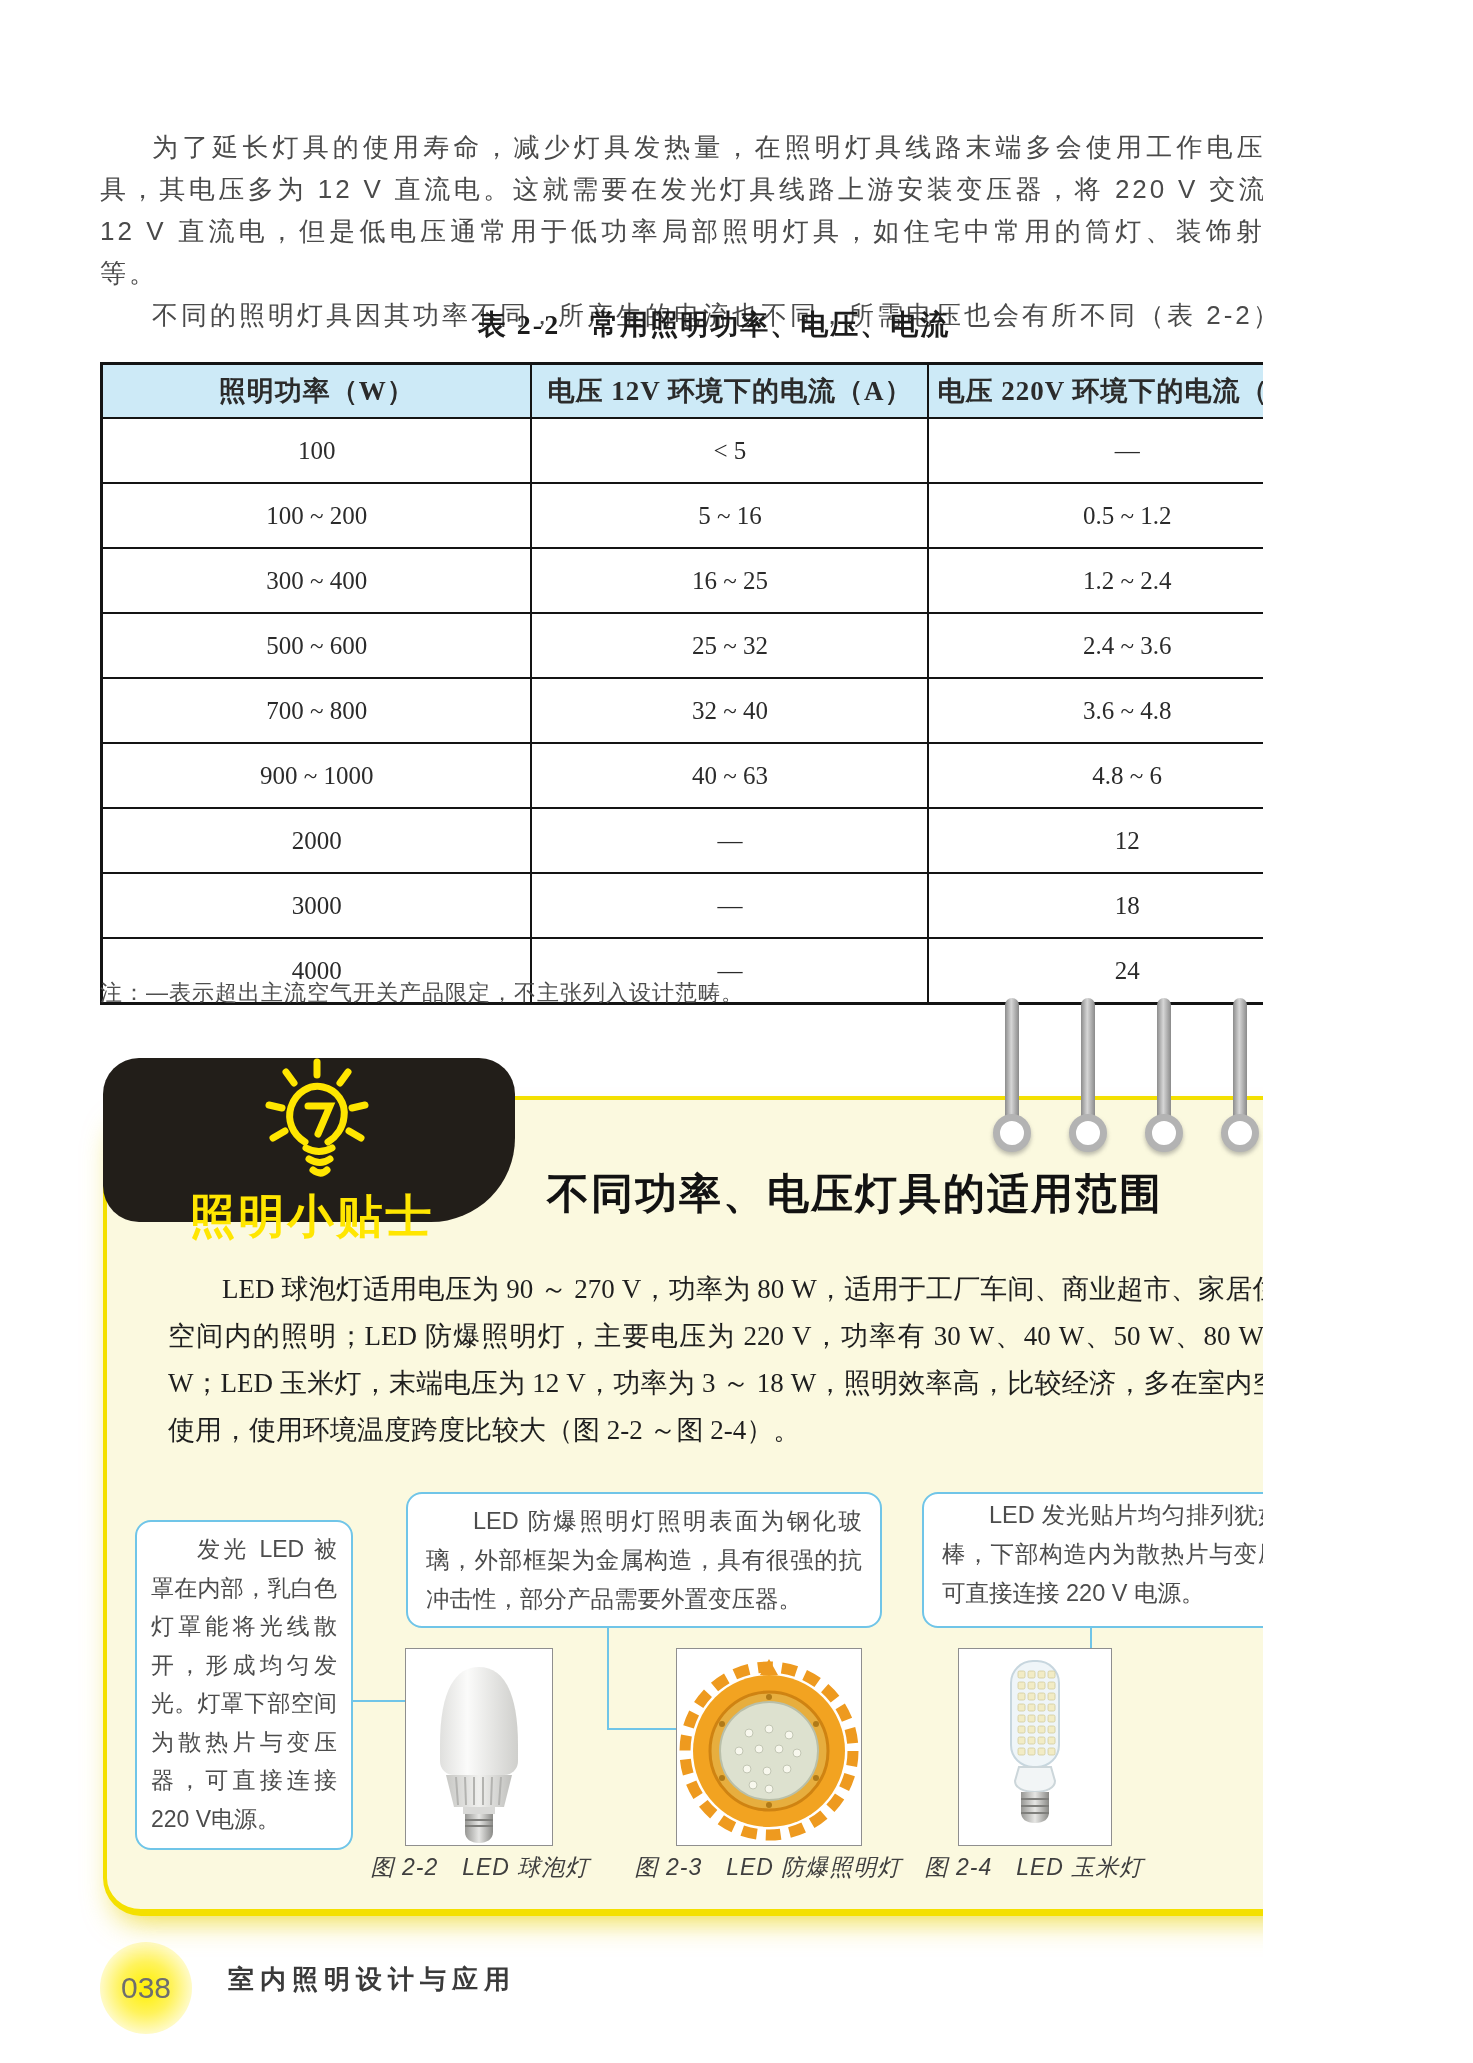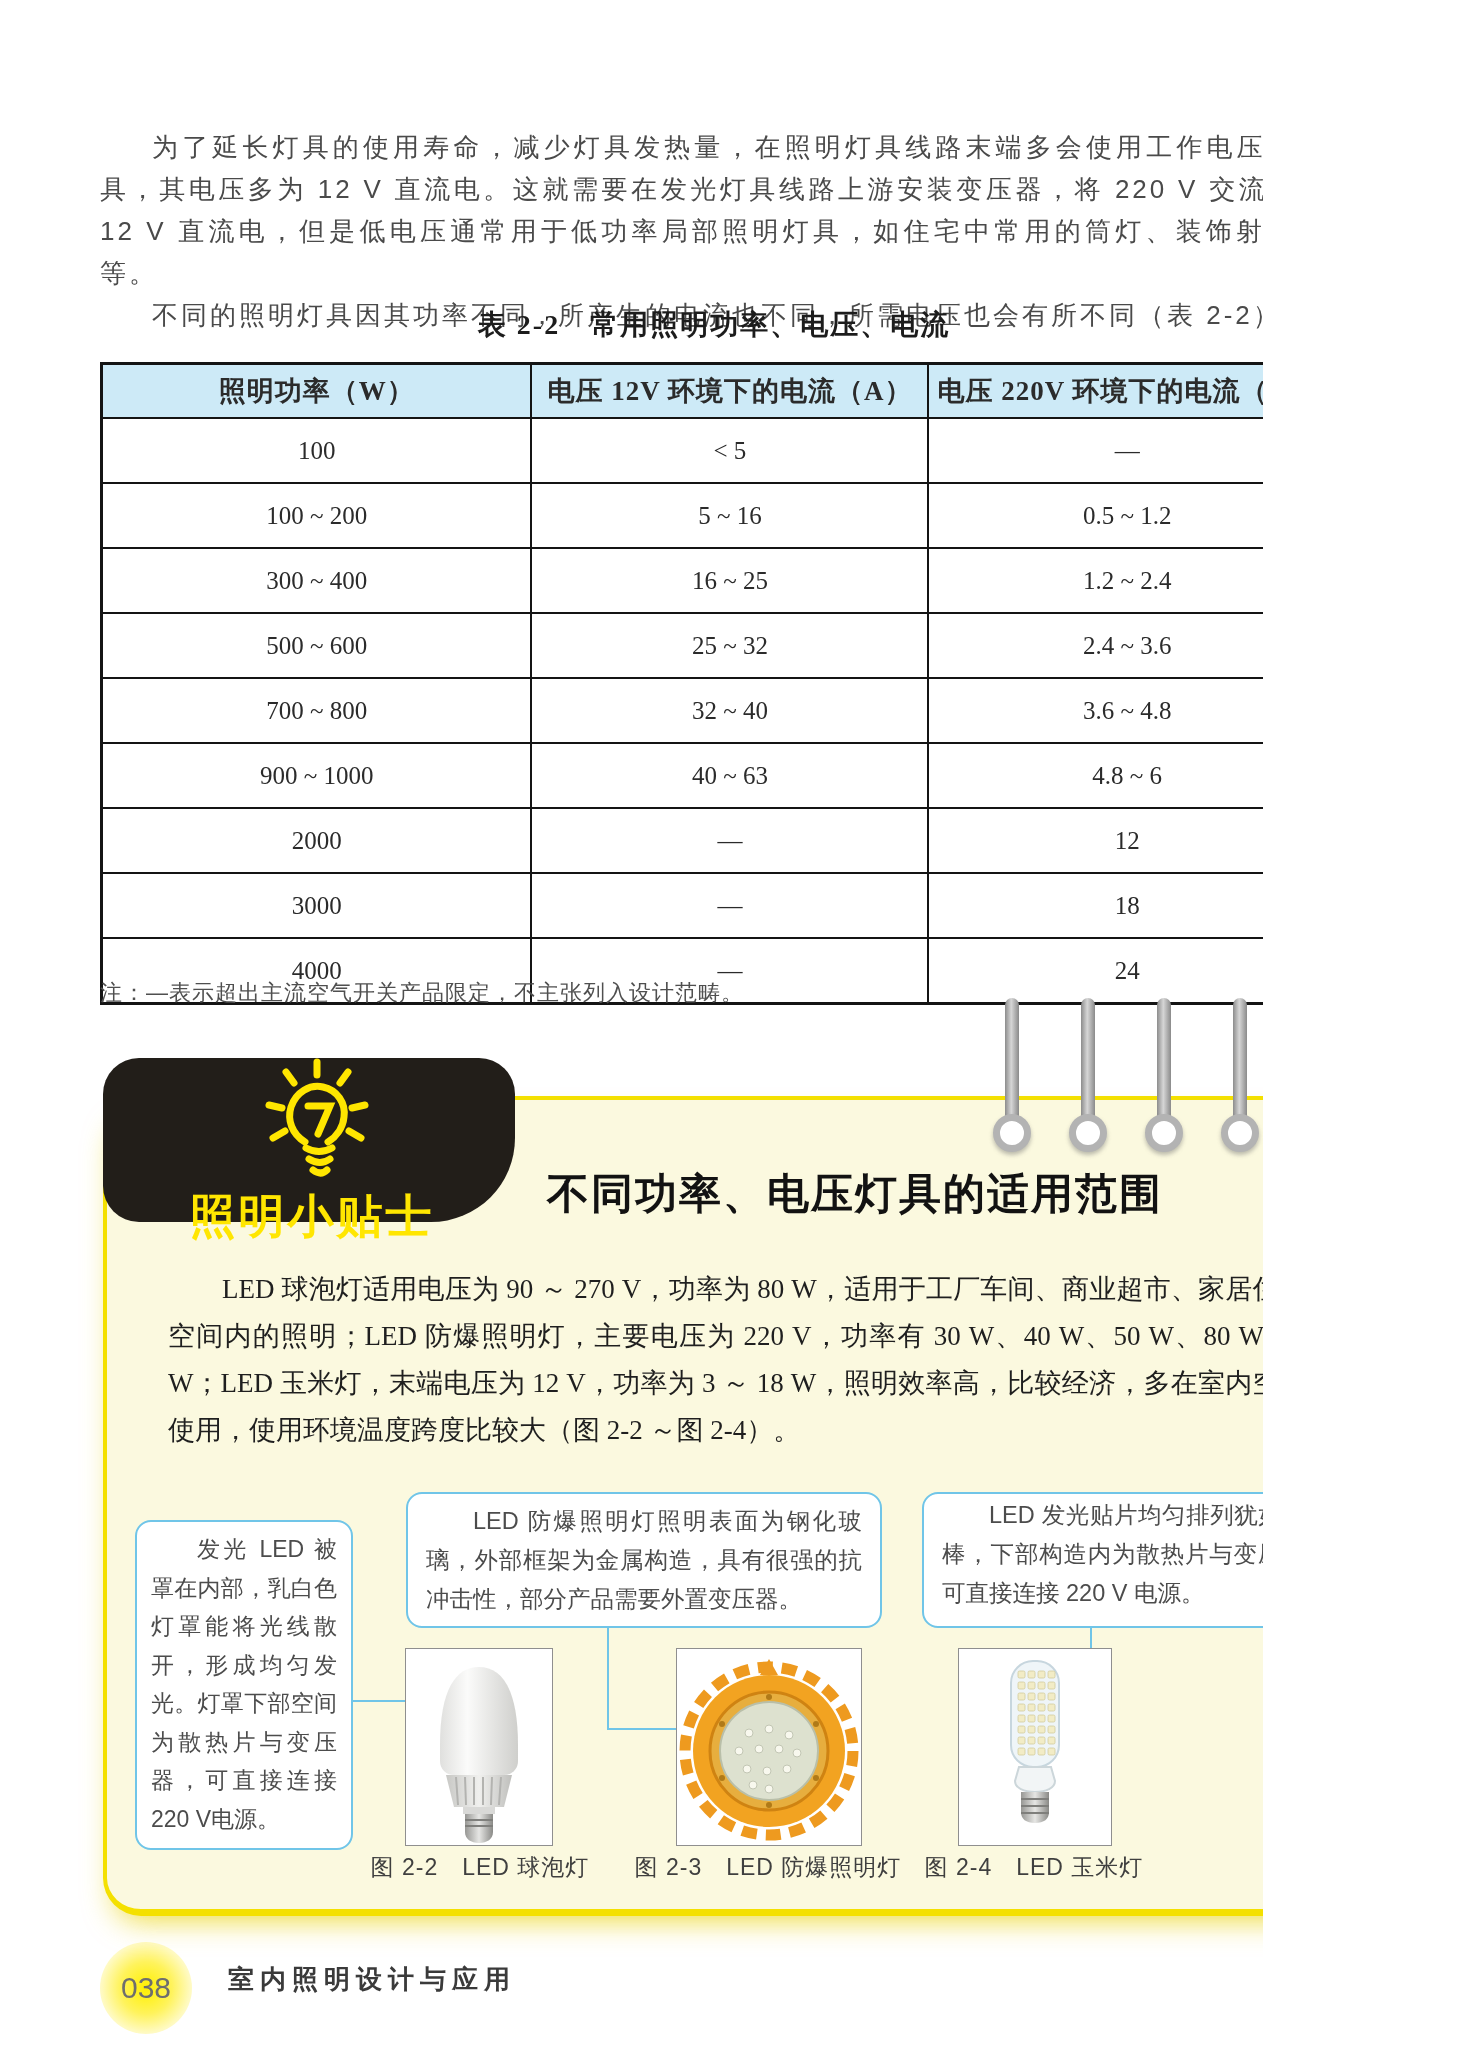--- a/index.html
+++ b/index.html
@@ -60,21 +60,21 @@
   .conn-h2{left:607px;top:1728px;width:69px;height:2px;}
   .conn-v3{left:1090px;top:1628px;width:2px;height:24px;}
 
   
   .figure{position:absolute;background:#ffffff;border:1px solid #8f8f8f;z-index:6;
           display:flex;align-items:center;justify-content:center;}
   .fig-1{left:405px;top:1648px;width:146px;height:196px;}
   .fig-2{left:676px;top:1648px;width:184px;height:196px;}
   .fig-3{left:958px;top:1648px;width:152px;height:196px;}
   .caption{position:absolute;top:1852px;font-size:23px;color:#3f3f3f;text-align:center;z-index:6;
-           letter-spacing:1px;}
+           letter-spacing:1px;font-style:italic;}
   .cap-1{left:330px;width:300px;}
   .cap-2{left:613px;width:310px;}
   .cap-3{left:884px;width:300px;}
 
   
   .page-num-circle{position:absolute;left:100px;top:1942px;width:92px;height:92px;border-radius:50%;
       background:radial-gradient(circle,#fff000 0%,#fff35c 40%,#fffac0 68%,rgba(255,250,210,0) 100%);
       display:flex;align-items:center;justify-content:center;font-size:30px;color:#6e6e6e;}
   .footer-title{position:absolute;left:228px;top:1962px;font-size:26px;font-weight:bold;color:#3a3a3a;
                 letter-spacing:6px;}

